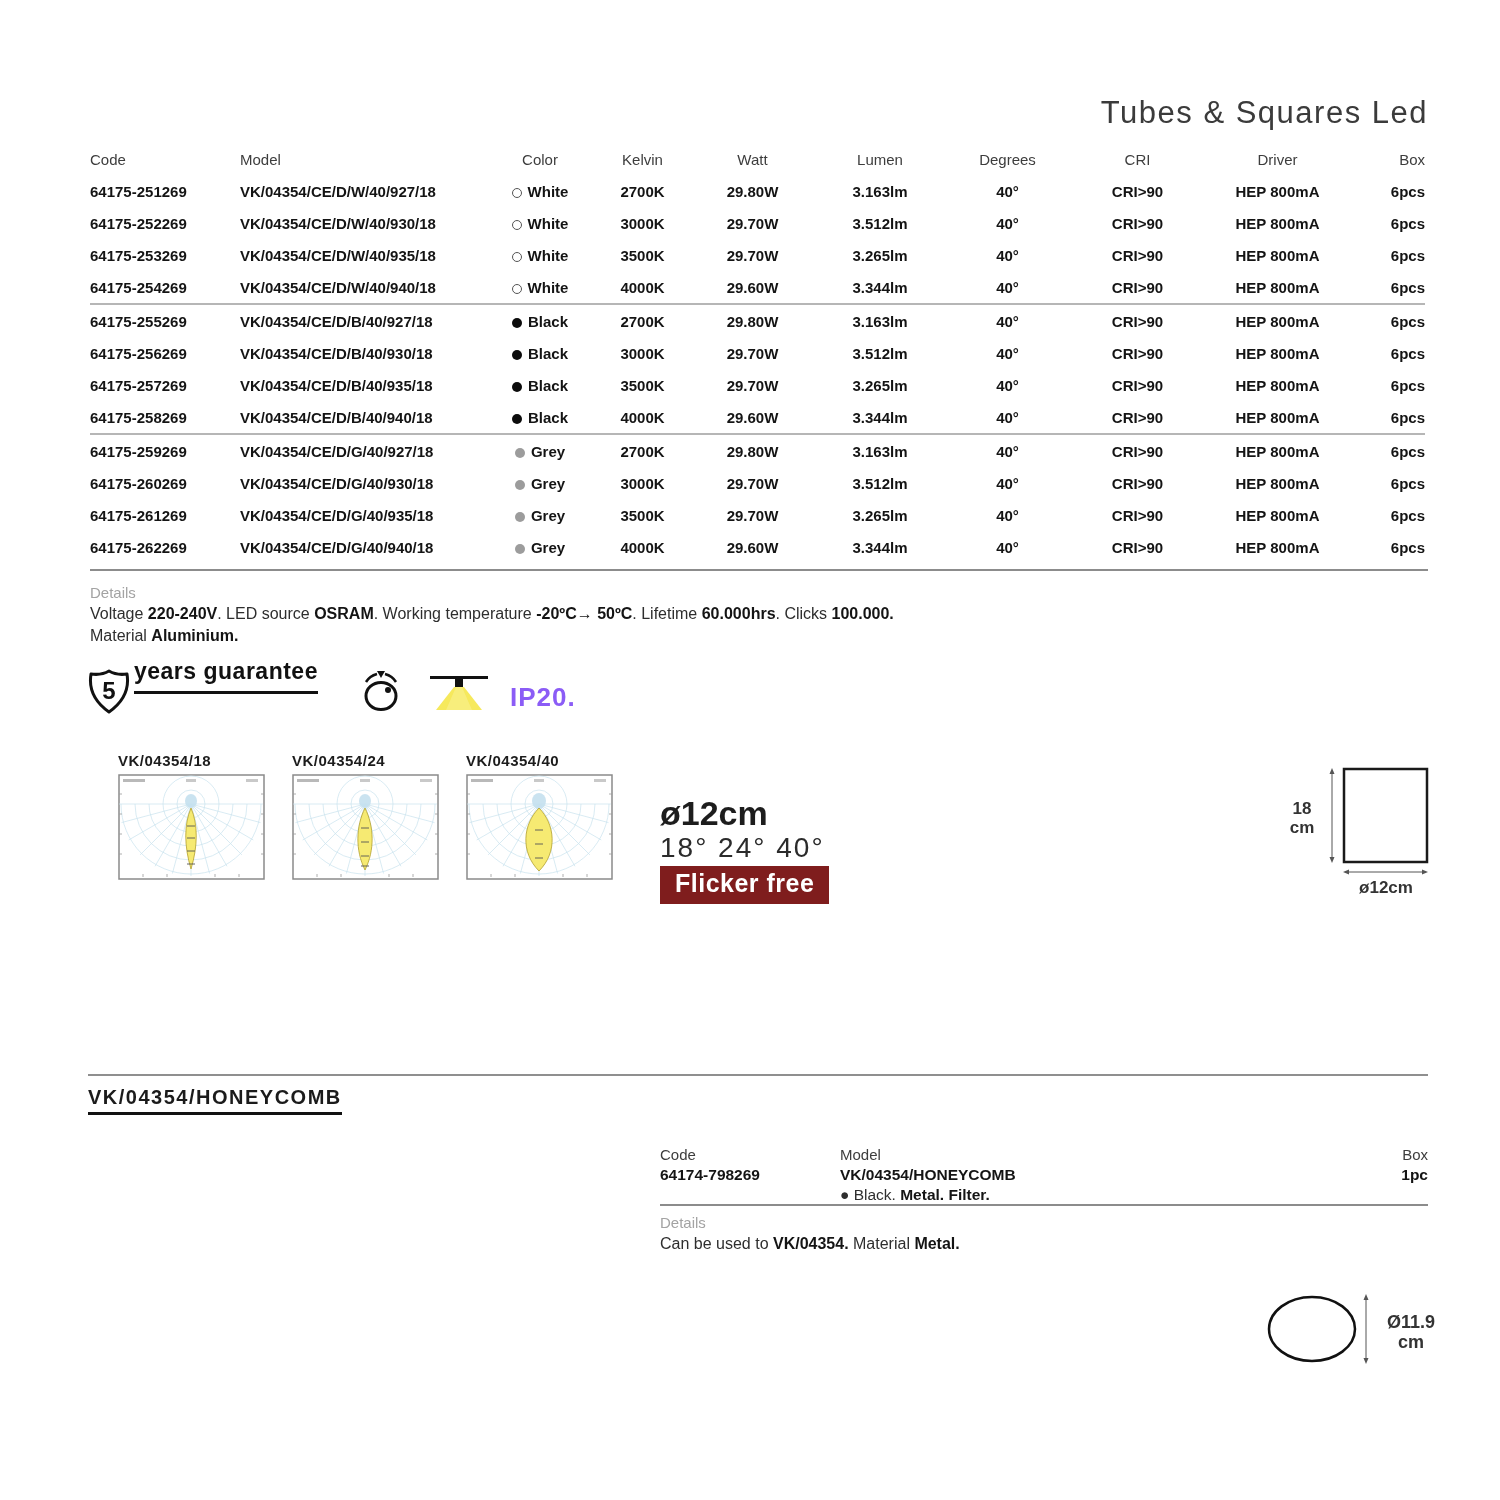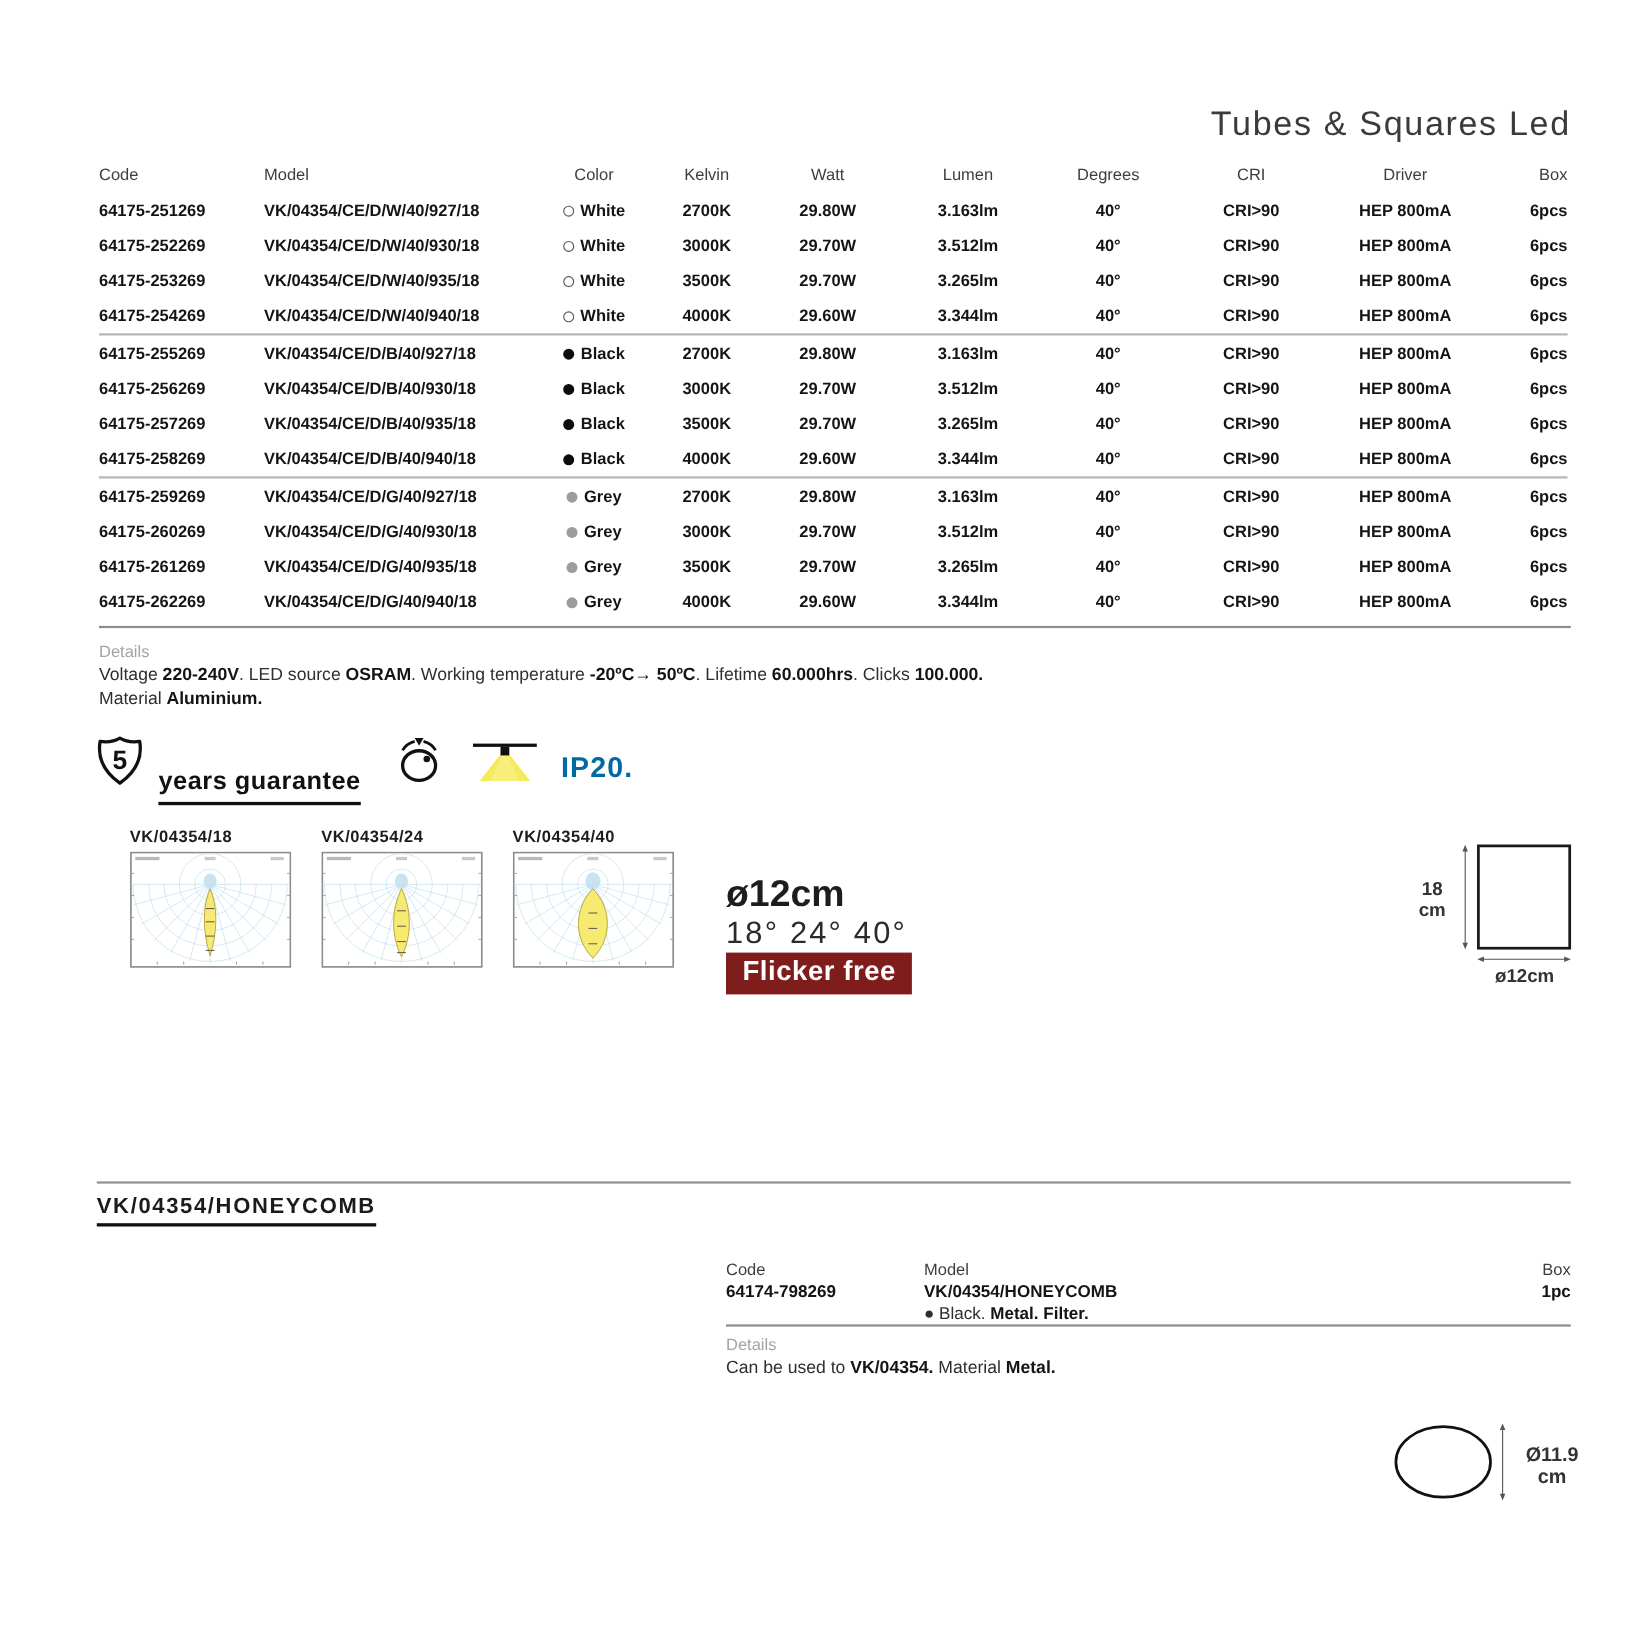--- a/index.html
+++ b/index.html
@@ -26,22 +26,22 @@
   .dot.grey  { background: #9c9c9c; }
   .table-endline { position: absolute; left: 90px; top: 569px; width: 1338px; height: 2px; background: #8c8c8c; }
 
   
   .details-label { font-size: 15px; color: #a3a3a3; }
   .dtext { font-size: 16px; color: #2e2e2e; }
   .dtext b { color: #141414; }
   .osram { color: #e4570e; }
 
   
-  .yg-text { position: absolute; left: 134px; top: 696px; font-size: 23px; font-weight: 700; color: #111; letter-spacing: 0.5px; border-bottom: 3px solid #111; padding-bottom: 6px; margin-left: 10px; }
-  .ip20 { position: absolute; left: 510px; top: 682px; font-size: 26px; font-weight: 600; color: #0369a1; letter-spacing: 1px; }
+  .yg-text { position: absolute; left: 134px; top: 658px; font-size: 23px; font-weight: 700; color: #111; letter-spacing: 0.5px; border-bottom: 3px solid #111; padding-bottom: 6px; }
+  .ip20 { position: absolute; left: 510px; top: 682px; font-size: 26px; font-weight: 600; color: #8b5cf6; letter-spacing: 1px; }
 
   
   .diagram { position: absolute; top: 752px; width: 147px; padding-left: 28px; }
   .diagram .dlabel { font-size: 15px; font-weight: 700; color: #1c1c1c; letter-spacing: 0.5px; margin-bottom: 5px; display: block; }
 
   
   .size-d { position: absolute; left: 660px; top: 794px; font-size: 34px; font-weight: 700; color: #1d1d1d; }
   .size-angles { position: absolute; left: 660px; top: 832px; font-size: 28px; font-weight: 500; color: #2b2b2b; letter-spacing: 2px; }
   .flicker { position: absolute; left: 660px; top: 866px; background: #7f1d1d; color: #fff; font-size: 25px; font-weight: 700; letter-spacing: 0.5px; padding: 3px 15px 6px 15px; }
 

